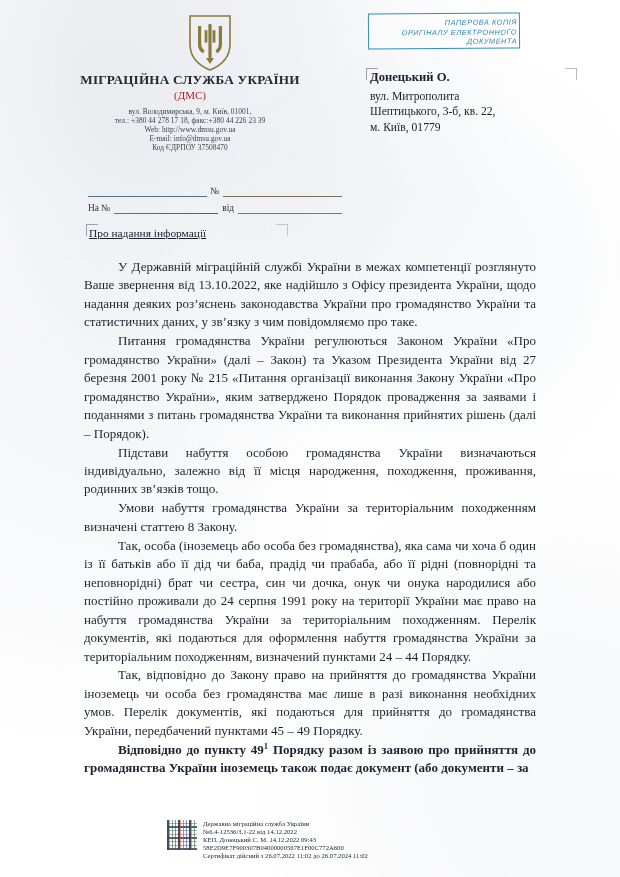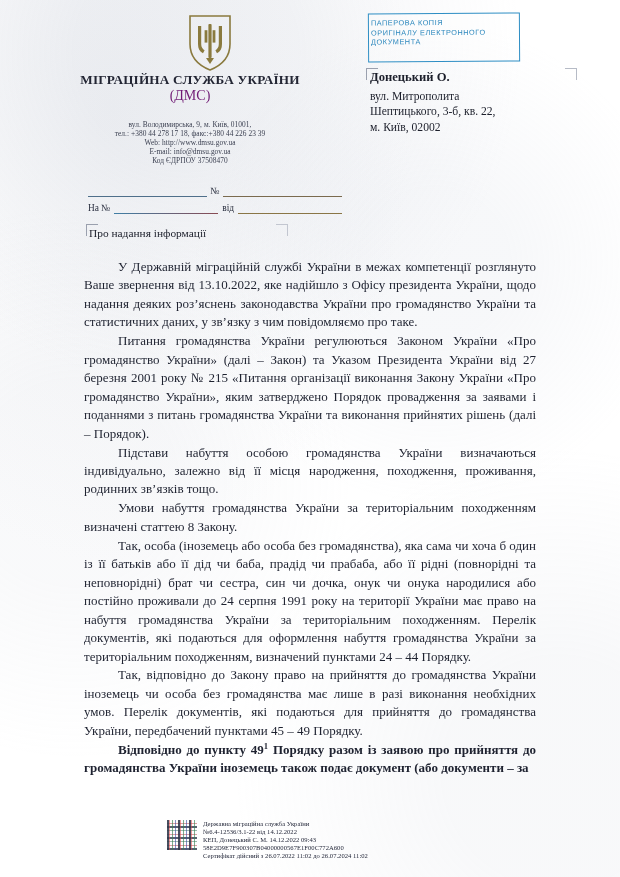--- a/index.html
+++ b/index.html
@@ -51,46 +51,47 @@
     text-align: center;
   }
   .org-name {
     font-weight: bold;
     font-size: 13.2px;
     line-height: 15.5px;
     letter-spacing: .2px;
     color: #232634;
   }
   .org-abbr {
-    font-size: 14px;
+    font-size: 11px;
     line-height: 15px;
-    color: #701a75;
+    color: #b91c1c;
   }
   .org-contacts {
-    margin-top: 17px;
+    margin-top: 4px;
     font-size: 7.4px;
     line-height: 9.2px;
     color: #3a3f50;
     letter-spacing: .05px;
   }
   .stamp {
     position: absolute;
     left: 368px;
     top: 13px;
     width: 146px;
-    padding: 4px 2px 14px;
+    padding: 4px 2px 1px;
     border: 1.2px solid #2e8ec4;
-    text-align: left;
+    text-align: right;
     color: #2b87bd;
     font-family: "Liberation Sans", "DejaVu Sans", sans-serif;
     font-size: 7.3px;
     line-height: 9.6px;
     letter-spacing: .55px;
     transform: rotate(-0.35deg);
     background: rgba(255,255,255,.25);
+    font-style: italic;
   }
   .addressee {
     position: absolute;
     left: 370px;
     top: 70px;
     width: 200px;
   }
   .addressee-name {
     font-weight: bold;
     font-size: 12.6px;
@@ -136,20 +137,21 @@
   .ref-rule.ink-blue { border-image: linear-gradient(90deg,#3f7fa6,#8a4a52) 1; }
   .ref-rule.ink-gold { border-bottom-color: #8a7646; }
   .ref-label { font-size: 9.4px; white-space: nowrap; padding-bottom: 1px; }
 
   .subject {
     position: absolute;
     left: 89px;
     top: 226px;
     font-size: 11.4px;
     line-height: 14px;
+    text-decoration: underline;
   }
 
   .body {
     position: absolute;
     left: 84px;
     top: 258px;
     width: 452px;
   }
   .body p {
     margin: 0 0 0.5px 0;
@@ -238,21 +240,21 @@
   </div>
 
   <div class="corner-mark corner-tl"></div>
   <div class="corner-mark corner-tr"></div>
 
   <div class="addressee">
     <div class="addressee-name">Донецький О.</div>
     <div class="addressee-addr">
       <div>вул. Митрополита</div>
       <div>Шептицького, 3-б, кв. 22,</div>
-      <div>м. Київ, 02002</div>
+      <div>м. Київ, 01779</div>
     </div>
   </div>
 
   <div class="refs">
     <div class="ref-row">
       <div class="ref-rule col-a"></div>
       <div class="ref-label">№</div>
       <div class="ref-rule col-b"></div>
     </div>
     <div class="ref-row">

